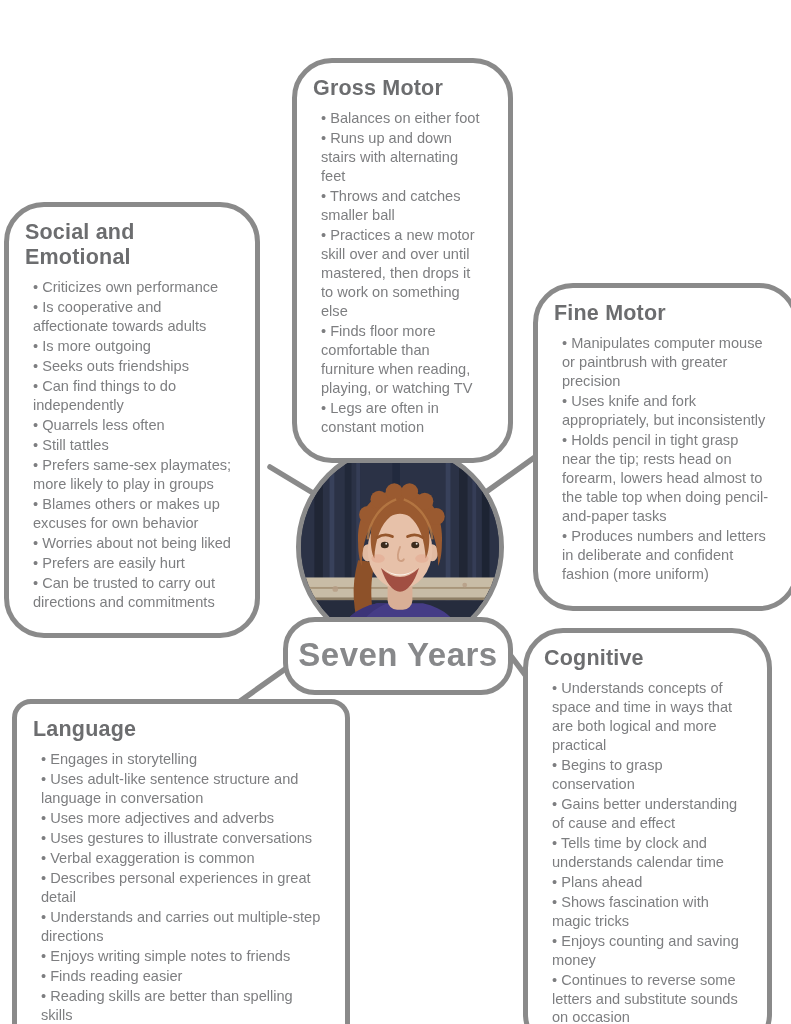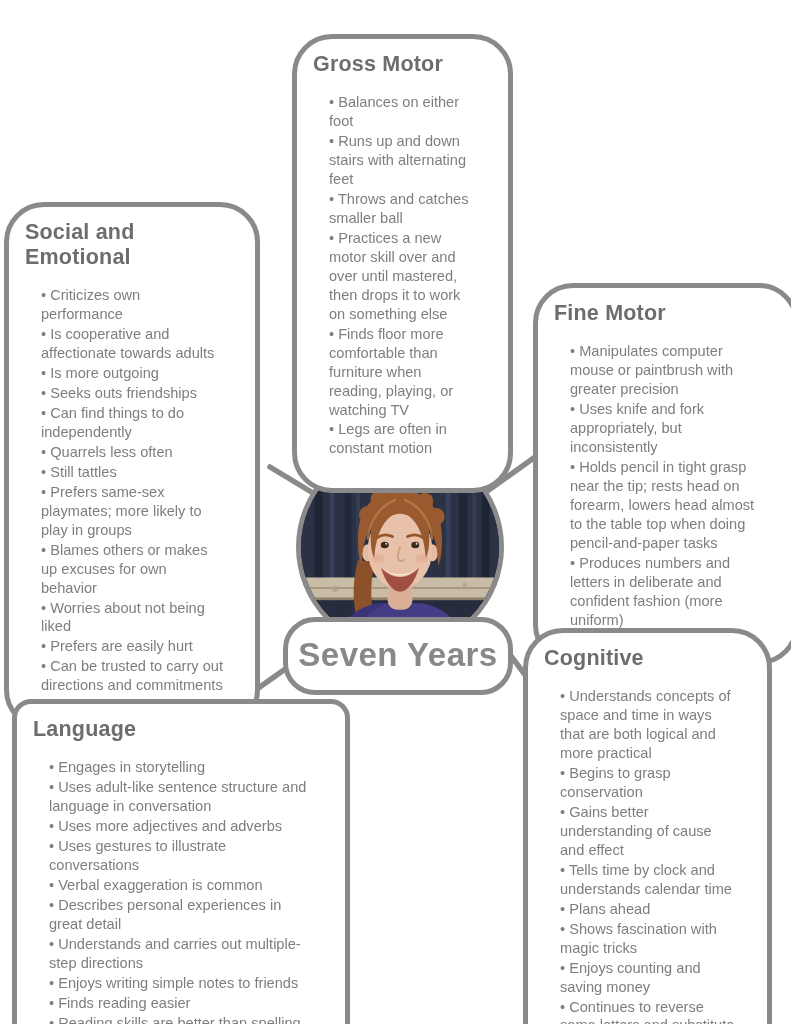--- a/index.html
+++ b/index.html
@@ -18,27 +18,27 @@
 
   .milestone-box{
     position:absolute;background:#ffffff;border:5px solid var(--border);
     border-radius:40px;box-sizing:border-box;padding:13px 15px 14px 16px;z-index:2;
   }
   .milestone-box h2{
     margin:0 0 7px 0;font-size:21.5px;font-weight:bold;color:var(--heading);
     letter-spacing:.2px;
   }
   .milestone-box ul{
-    list-style:none;margin:16px;padding:0;font-size:14.6px;line-height:1.3;
+    list-style:none;margin:8px;padding:0;font-size:14.6px;line-height:1.3;
     color:var(--body);
   }
   .milestone-box ul li{margin:0 0 1px 0;}
   .milestone-box ul li::before{content:"\2022  ";}
 
-  .box-gross-motor {left:292px;top:34px; width:221px;min-height:303px;}
+  .box-gross-motor {left:292px;top:58px; width:221px;min-height:303px;}
   .box-social      {left:4px; top:202px;width:256px;min-height:388px;}
   .box-fine-motor  {left:533px;top:283px;width:266px;min-height:287px;}
   .box-cognitive   {left:523px;top:628px;width:249px;min-height:340px;}
   .box-language    {left:12px; top:699px;width:338px;min-height:262px;border-radius:19px;}
 
   .photo-circle{
     position:absolute;left:296px;top:443px;width:208px;height:208px;
     border:5px solid var(--border);border-radius:50%;box-sizing:border-box;
     overflow:hidden;z-index:1;background:#2b3246;
   }

